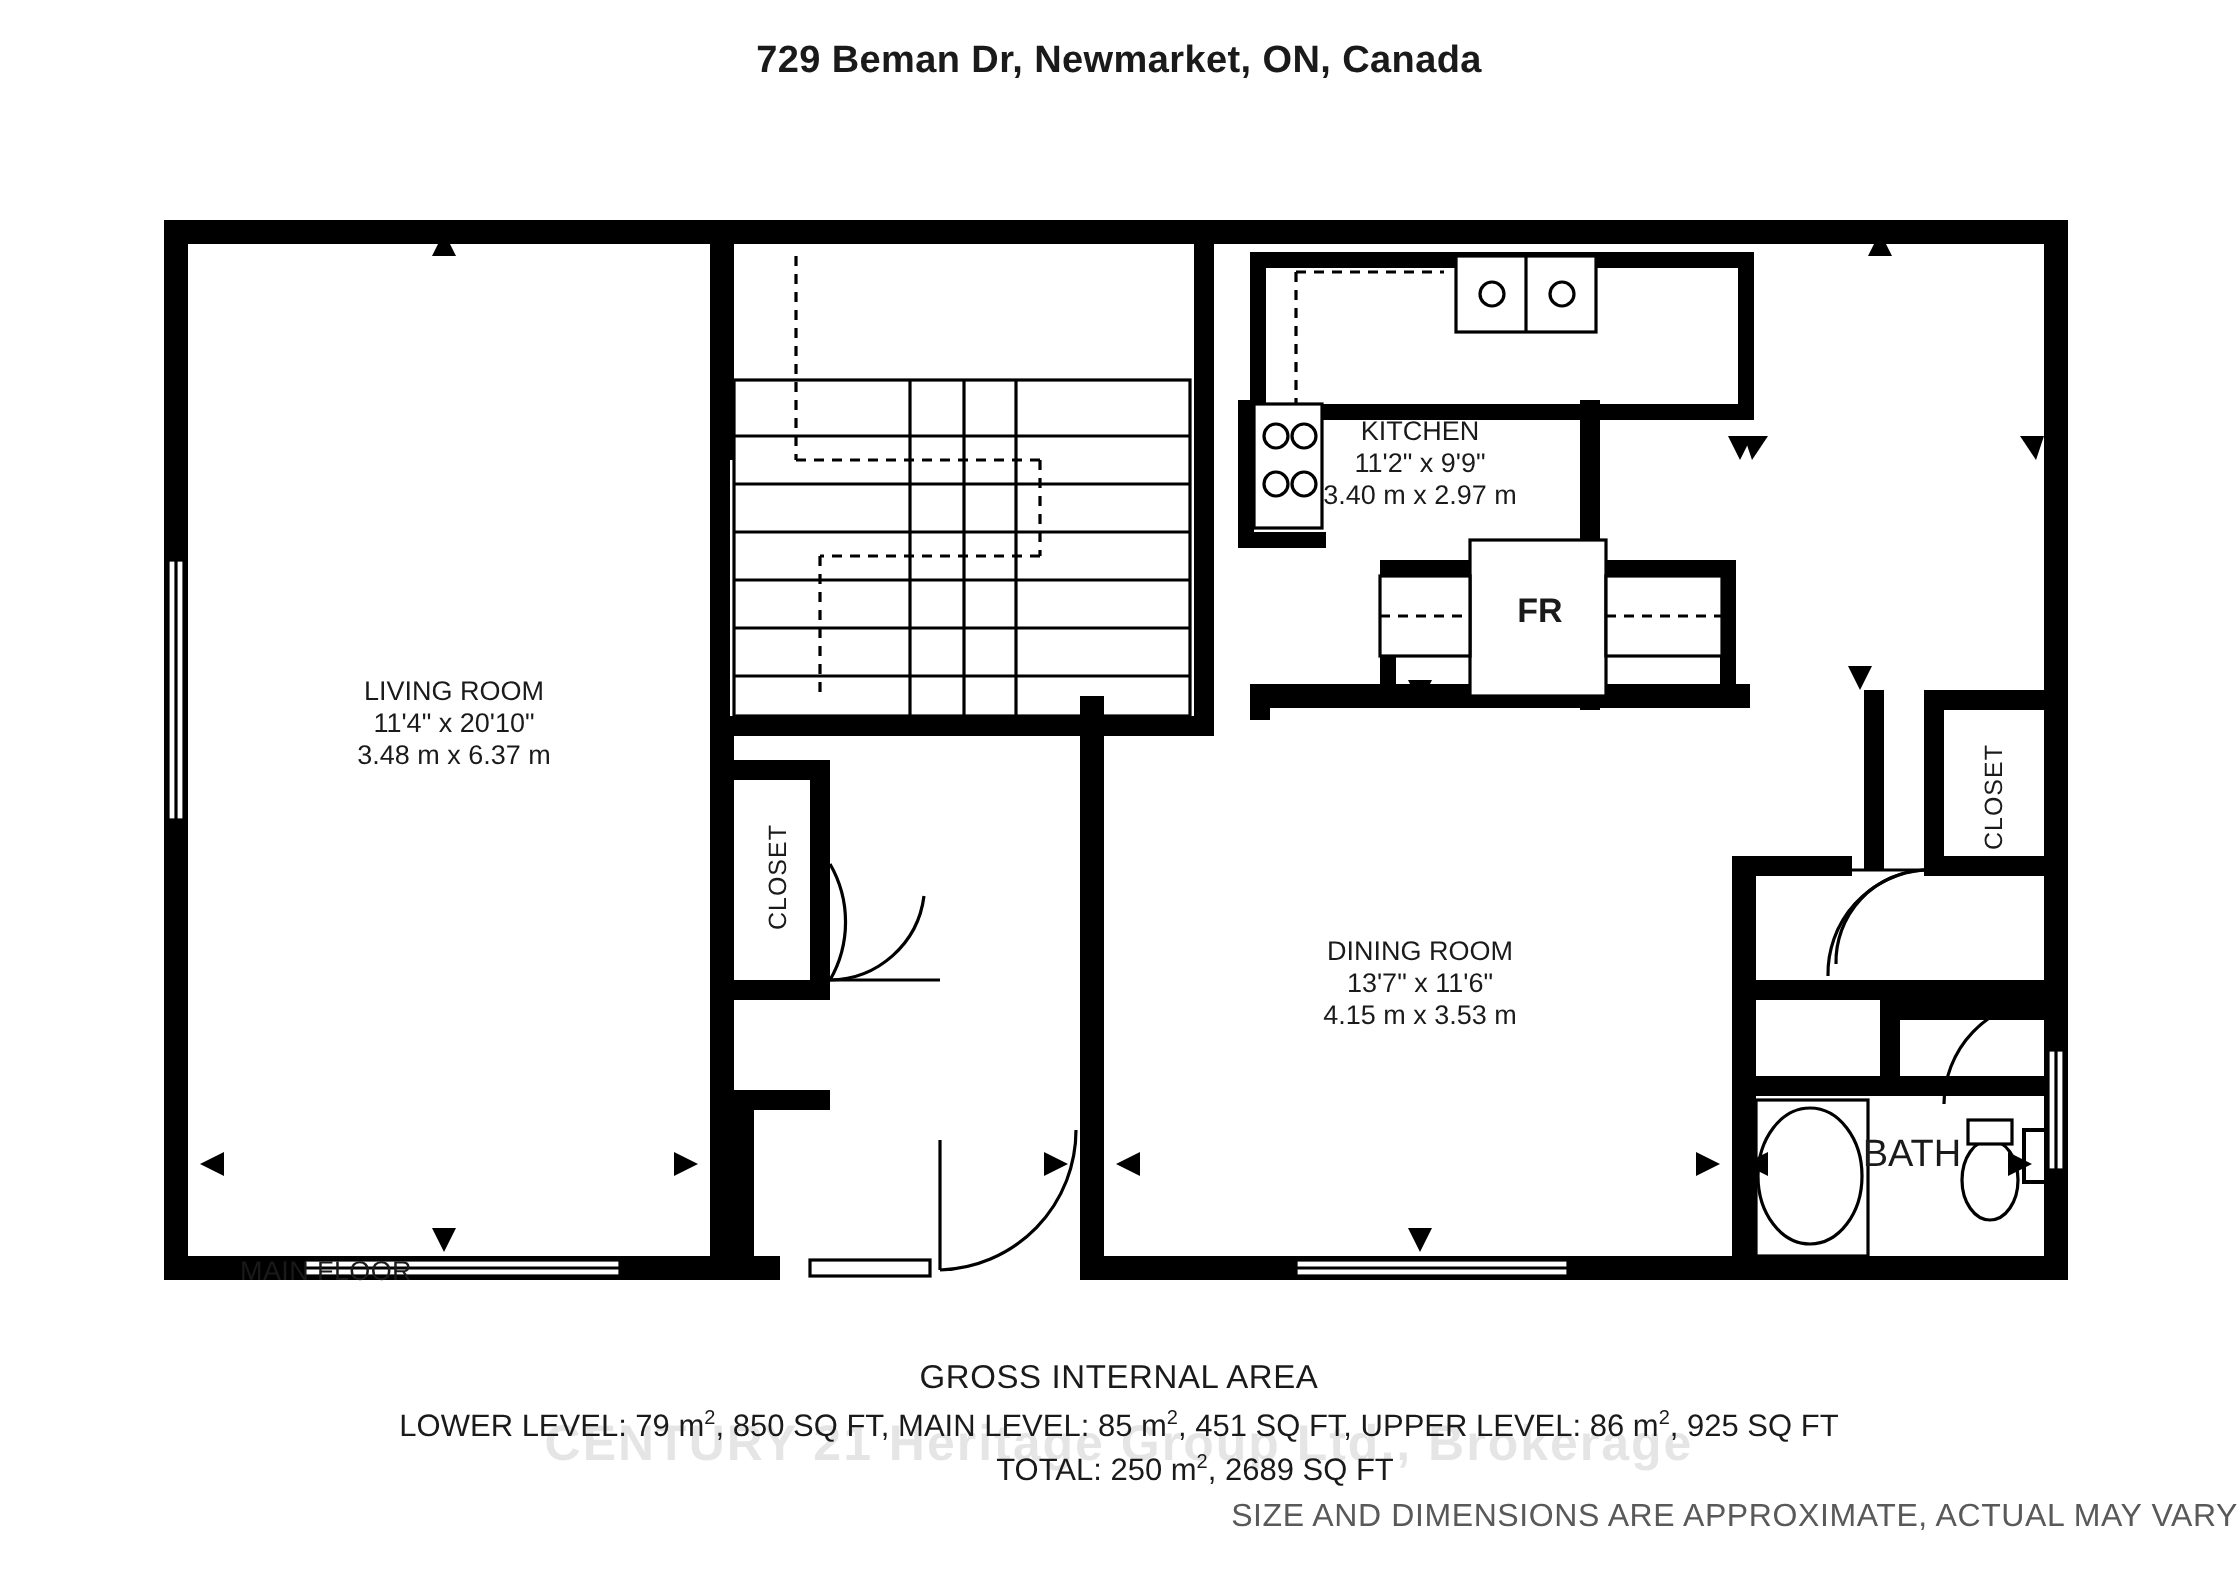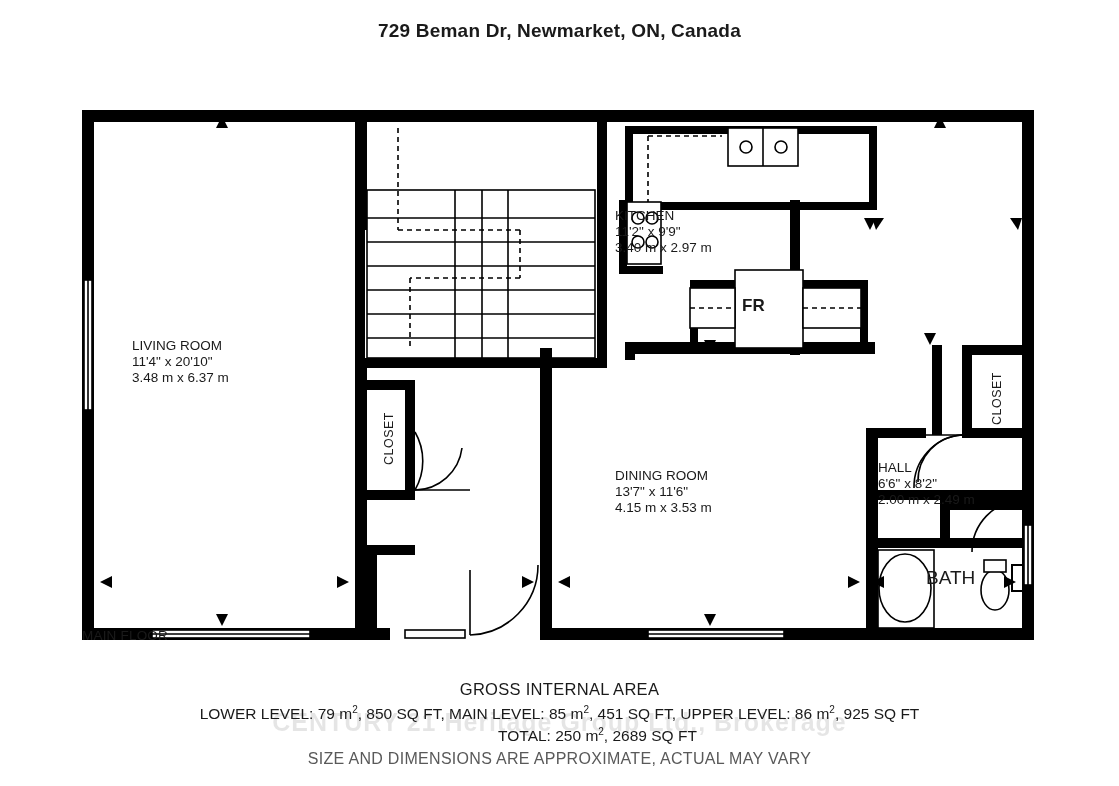--- a/index.html
+++ b/index.html
@@ -5,31 +5,31 @@
   html,body{margin:0;padding:0;background:#ffffff;}
   body{width:1119px;height:786px;position:relative;font-family:"Liberation Sans",sans-serif;color:#1a1a1a;overflow:hidden;}
 
   .title{
     position:absolute;left:0;top:20px;width:1119px;text-align:center;
     font-size:19px;font-weight:bold;letter-spacing:0.2px;
   }
 
   #plan{position:absolute;left:0;top:90px;width:1119px;height:560px;}
 
-  .label{position:absolute;text-align:left;font-size:13.5px;line-height:16px;white-space:nowrap;}
+  .label{position:absolute;text-align:center;font-size:13.5px;line-height:16px;white-space:nowrap;}
   .label.room{font-size:13.5px;}
   .vert{writing-mode:vertical-rl;transform:rotate(180deg);font-size:12.5px;letter-spacing:0.5px;}
 
-  .mainfloor{position:absolute;left:82px;top:628px;font-size:13.5px;letter-spacing:0.2px;}
+  .mainfloor{position:absolute;left:82px;top:628px;font-size:13.5px;letter-spacing:0.2px;padding-left:38px;}
 
   .footer{position:absolute;left:0;width:1119px;text-align:center;}
   .f1{top:680px;font-size:16.5px;letter-spacing:0.3px;}
   .f2{top:704px;font-size:15.5px;}
   .f3{top:726px;font-size:15.5px;margin-left:38px;}
-  .f4{top:750px;font-size:16px;color:#595959;letter-spacing:0.3px;}
+  .f4{top:750px;font-size:16px;color:#595959;letter-spacing:0.3px;text-align:right;}
   sup{font-size:10px;vertical-align:super;}
 
   .watermark{
     position:absolute;left:0;top:708px;width:1119px;text-align:center;
     font-size:25px;color:rgba(0,0,0,0.10);letter-spacing:1px;font-weight:bold;
     pointer-events:none;
   }
 </style>
 </head>
 <body>
@@ -214,25 +214,20 @@
     <div>3.40 m x 2.97 m</div>
   </div>
 
 
   <div class="label room" style="left:615px;top:378px;width:190px;">
     <div>DINING ROOM</div>
     <div>13'7" x 11'6"</div>
     <div>4.15 m x 3.53 m</div>
   </div>
 
-  <div class="label room" style="left:878px;top:370px;width:155px;">
-    <div>HALL</div>
-    <div>6'6" x 8'2"</div>
-    <div>2.00 m x 2.49 m</div>
-  </div>
 
   <div class="label vert" style="left:381px;top:322px;">CLOSET</div>
   <div class="label vert" style="left:989px;top:282px;">CLOSET</div>
   <div class="label" style="left:926px;top:480px;width:60px;font-size:19px;">BATH</div>
   <div class="label" style="left:742px;top:208px;width:56px;font-size:17px;font-weight:bold;">FR</div>
 </div>
 
 <div class="mainfloor">MAIN FLOOR</div>
 
 <div class="watermark">CENTURY 21 Heritage Group Ltd., Brokerage</div>

